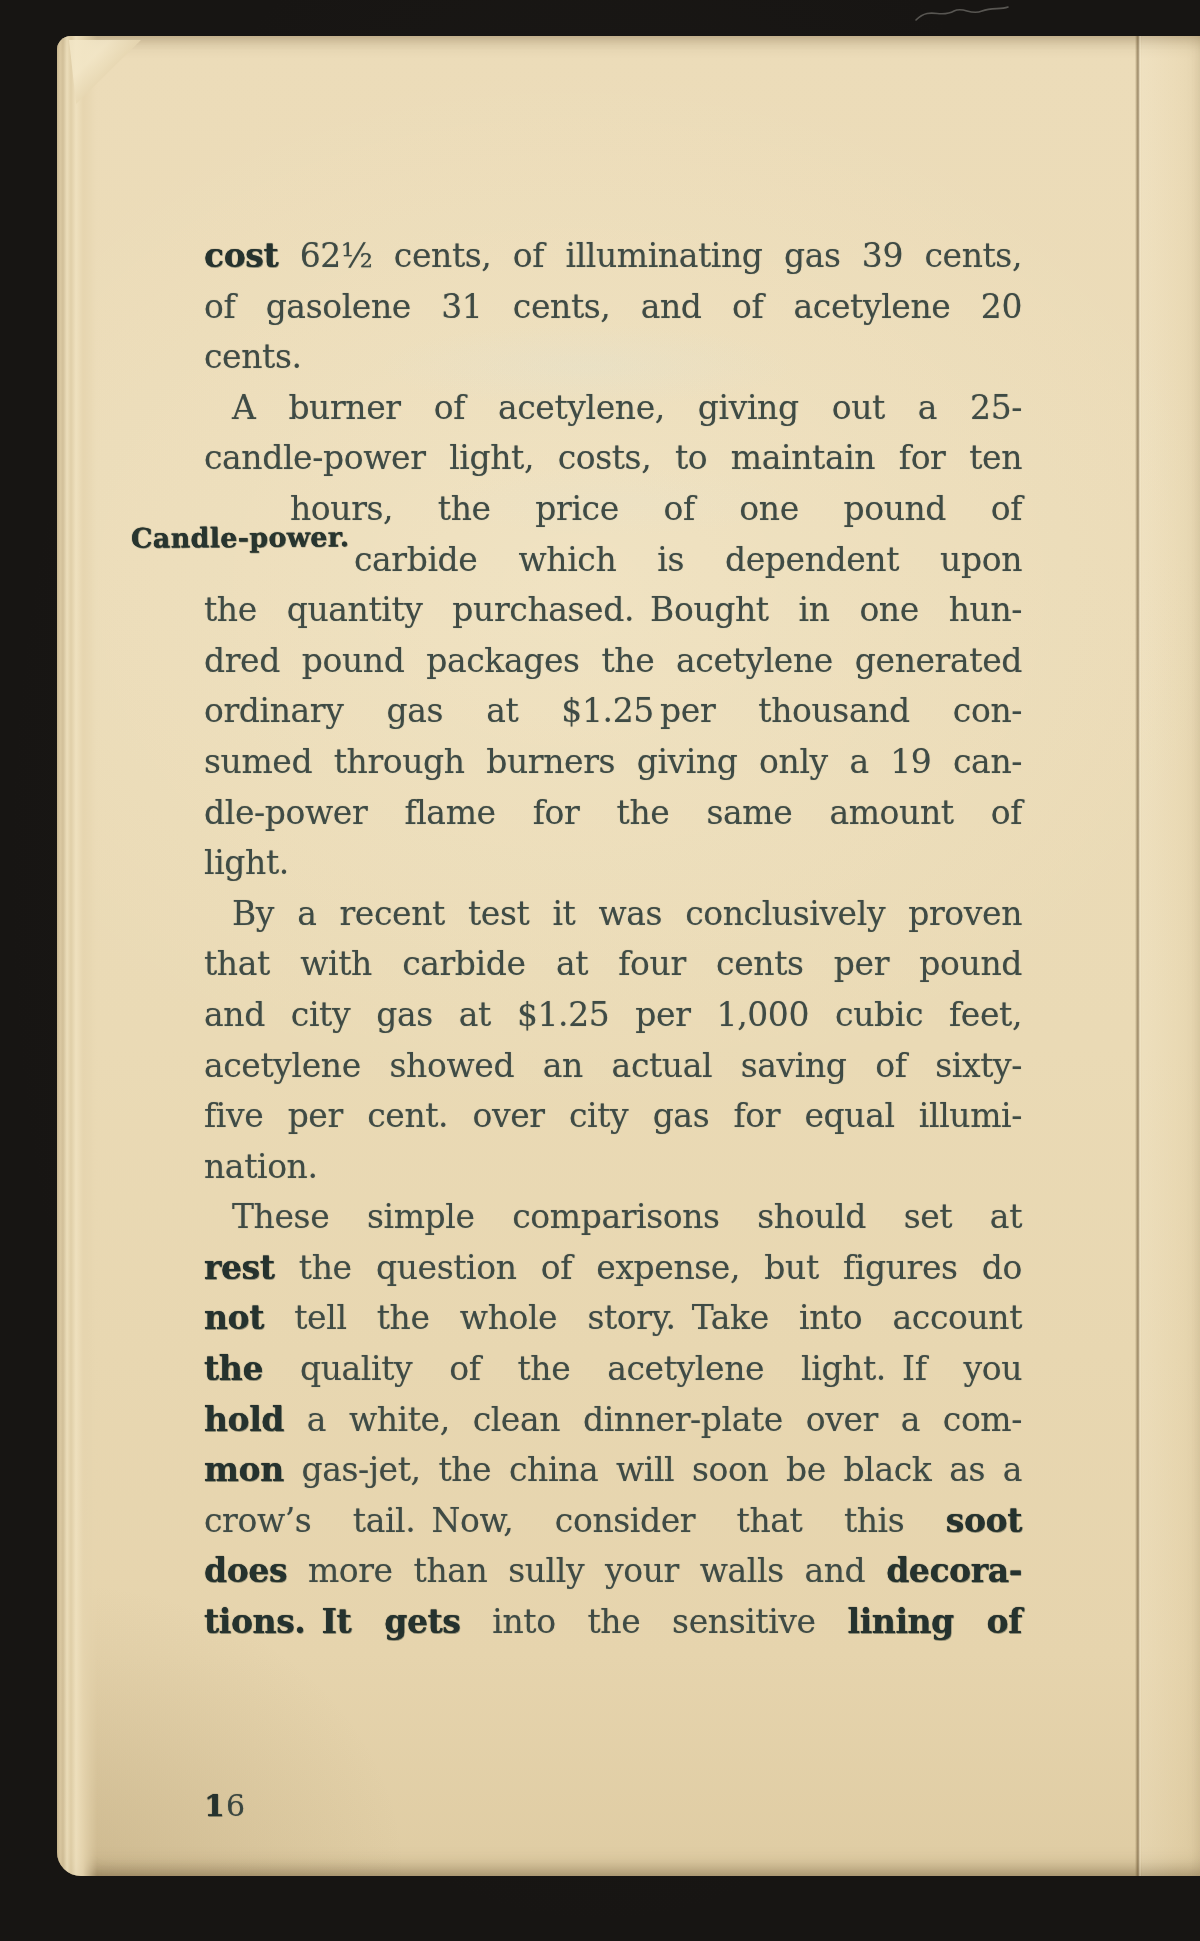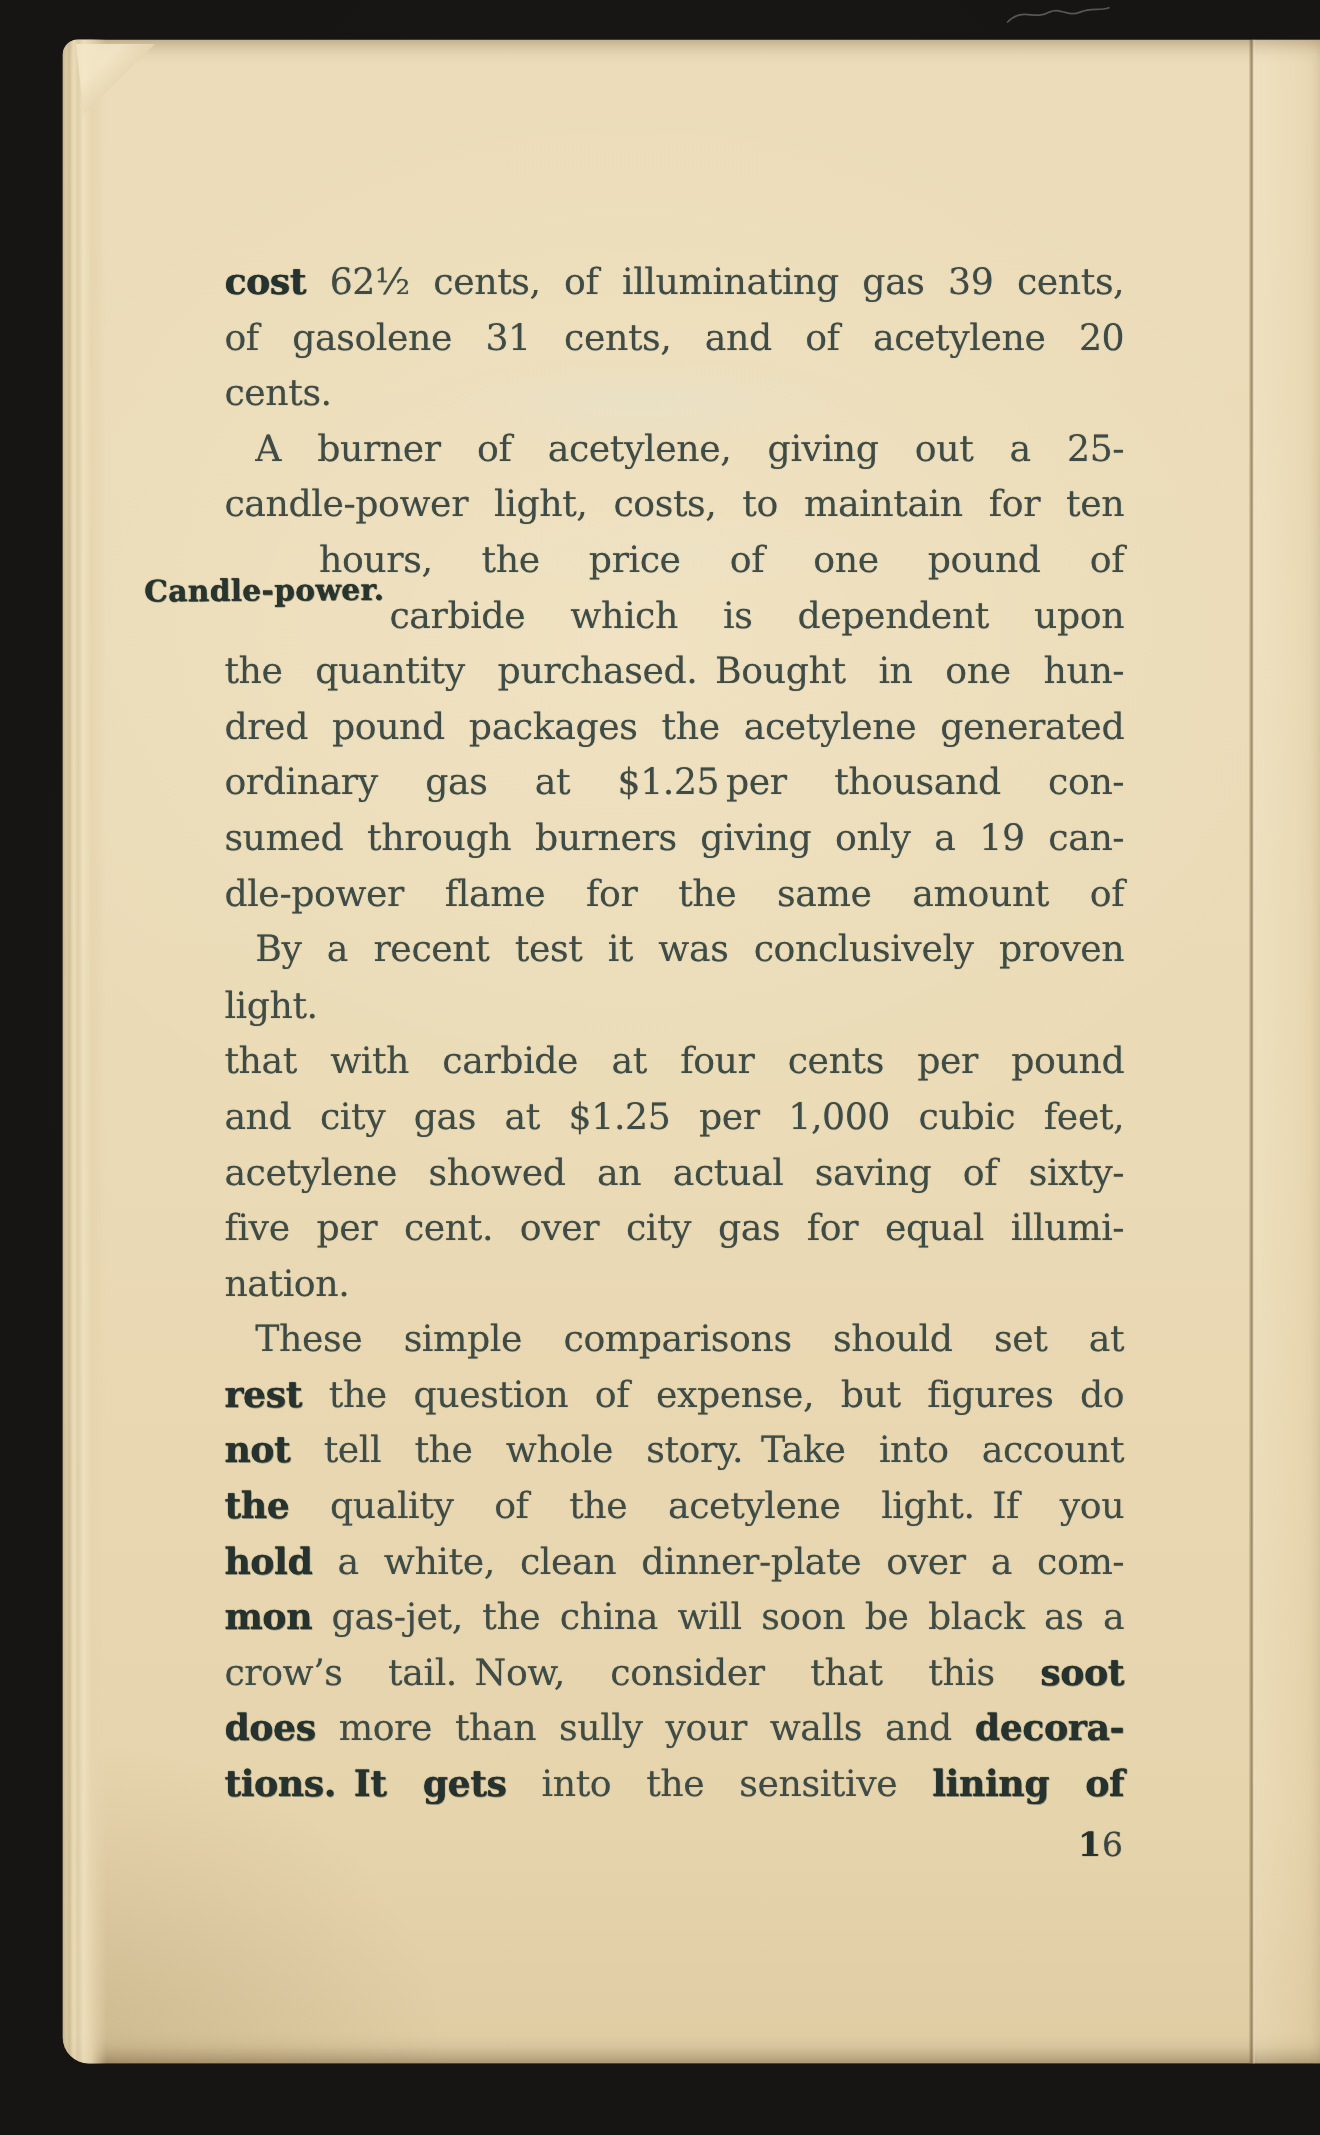--- a/index.html
+++ b/index.html
@@ -96,22 +96,22 @@
     left:74px;top:486px;
     font-size:27px;font-weight:700;
     color:#28352f;
     letter-spacing:0.3px;
     text-shadow:0 0 1px rgba(15,30,25,0.9), 0.7px 0.7px 0 rgba(15,30,25,0.4);
     transform:rotate(-0.4deg);
   }
 
   .page-number{
     position:absolute;
-    left:147px;top:1624px;width:818px;
-    text-align:right;
+    left:147px;top:1752px;width:818px;
+    text-align:left;
     font-size:30px;
     color:#3a4640;
     letter-spacing:1px;
     text-shadow:0 0 1px rgba(50,62,56,0.5);
   }
   .page-number .stamp{font-size:30px;}
 </style>
 </head>
 <body>
 
@@ -133,22 +133,22 @@
       <div class="line"><span class="run">cents.</span></div>
       <div class="line just ind"><span class="run">A burner of acetylene, giving out a 25-</span></div>
       <div class="line just"><span class="run">candle-power light, costs, to maintain for ten</span></div>
       <div class="line just" style="margin-left: 86px;"><span class="run">hours, the price of one pound of</span></div>
       <div class="line just" style="margin-left: 150px;"><span class="run">carbide which is dependent upon</span></div>
       <div class="line just"><span class="run">the quantity purchased. Bought in one hun-</span></div>
       <div class="line just"><span class="run">dred pound packages the acetylene generated</span></div>
       <div class="line just"><span class="run">ordinary gas at $1.25 per thousand con-</span></div>
       <div class="line just"><span class="run">sumed through burners giving only a 19 can-</span></div>
       <div class="line just"><span class="run">dle-power flame for the same amount of</span></div>
+      <div class="line"><span class="run">light.</span></div>
       <div class="line just ind"><span class="run">By a recent test it was conclusively proven</span></div>
-      <div class="line"><span class="run">light.</span></div>
       <div class="line just"><span class="run">that with carbide at four cents per pound</span></div>
       <div class="line just"><span class="run">and city gas at $1.25 per 1,000 cubic feet,</span></div>
       <div class="line just"><span class="run">acetylene showed an actual saving of sixty-</span></div>
       <div class="line just"><span class="run">five per cent. over city gas for equal illumi-</span></div>
       <div class="line"><span class="run">nation.</span></div>
       <div class="line just ind"><span class="run">These simple comparisons should set at</span></div>
       <div class="line just"><span class="run stamp">rest</span><span class="run"> the question of expense, but figures do</span></div>
       <div class="line just"><span class="run stamp">not</span><span class="run"> tell the whole story. Take into account</span></div>
       <div class="line just"><span class="run stamp">the</span><span class="run"> quality of the acetylene light. If you</span></div>
       <div class="line just"><span class="run stamp">hold</span><span class="run"> a white, clean dinner-plate over a com-</span></div>

